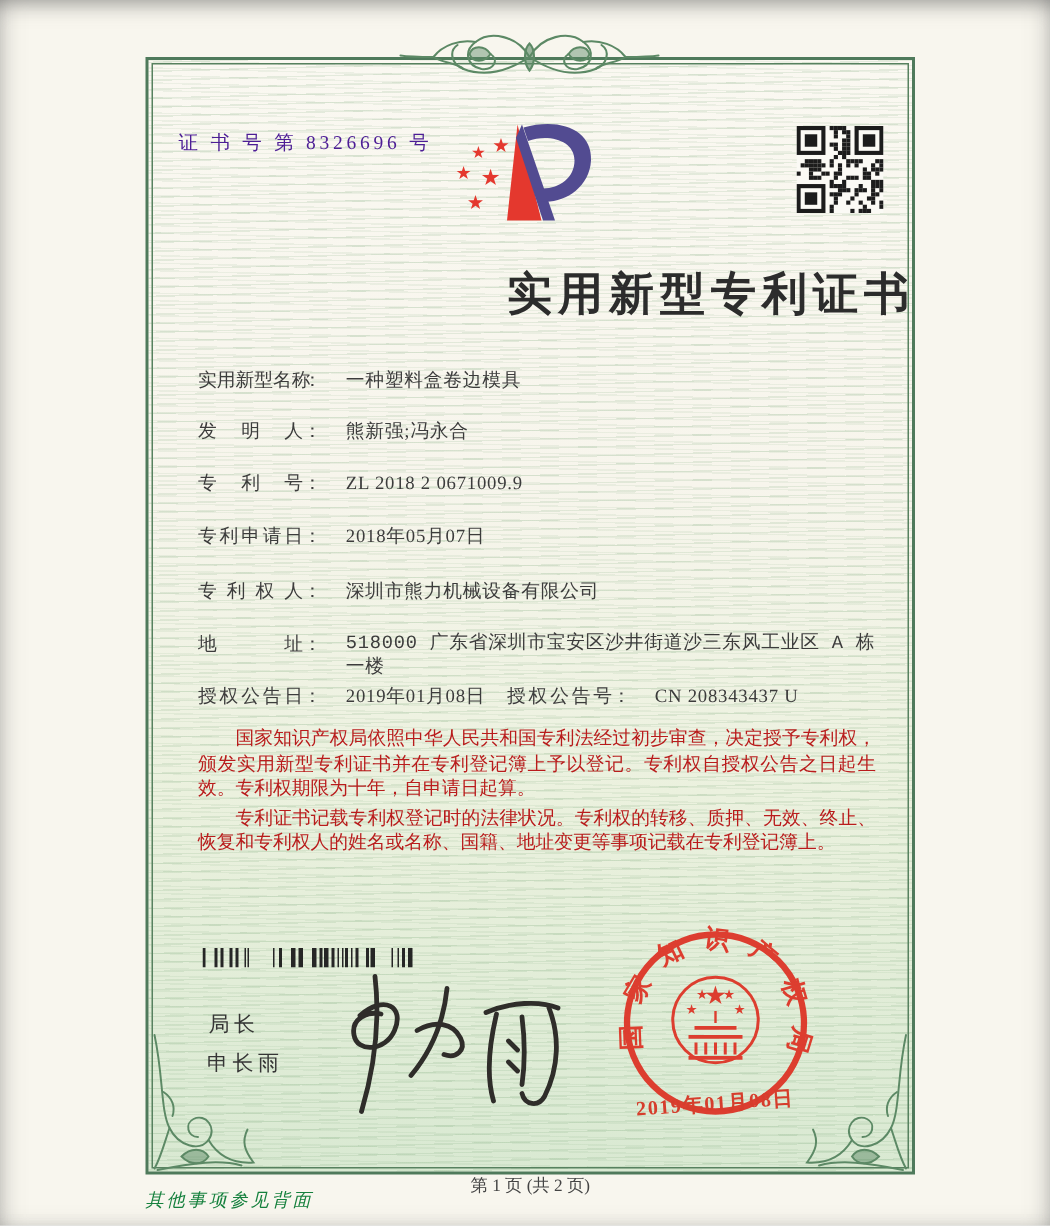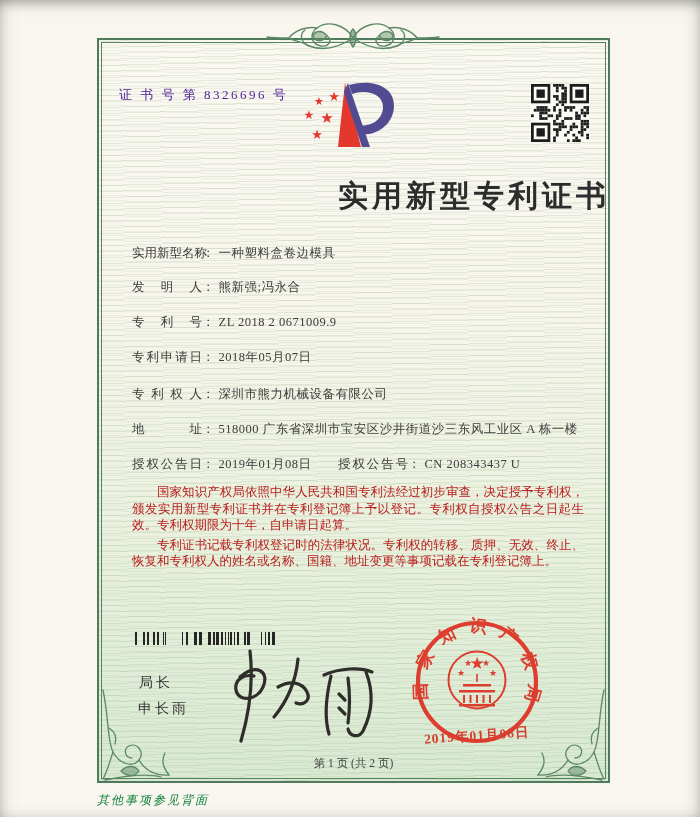--- a/index.html
+++ b/index.html
@@ -24,27 +24,27 @@
     content:"";position:absolute;left:2px;top:2px;right:2px;bottom:2px;
     border:1px solid #57815f;pointer-events:none;
   }
   .abs{position:absolute;}
   .cert-no{left:119px;top:86px;font-size:13px;letter-spacing:2.5px;color:#4c1d95;}
   .title{left:97px;top:176px;width:513px;text-align:right;font-size:30px;letter-spacing:4px;
          font-weight:700;color:#2c2c2c;}
   .frow{position:absolute;left:132px;font-size:12.5px;line-height:16px;color:#3c3c3c;white-space:nowrap;}
   .flabel{display:inline-block;width:70px;text-align:justify;text-align-last:justify;vertical-align:top;}
   .fcolon{vertical-align:top;}
-  .fvalue{display:inline-block;margin-left:4px;vertical-align:top;letter-spacing:.5px;}
-  .fvalue.wrap{white-space:normal;width:362px;}
+  .fvalue{display:inline-block;margin-left:16px;vertical-align:top;letter-spacing:.5px;}
+  .fvalue.wrap{white-space:normal;width:362px;font-family:Liberation Mono, monospace;}
   .pair2{position:absolute;left:206px;top:0;white-space:nowrap;}
   .paras{left:132px;top:484px;width:452px;font-size:12.5px;line-height:16.5px;color:#b91c1c;text-align:justify;}
   .paras p{margin:0 0 3px 0;text-indent:2em;}
   .signer{left:139px;font-size:14px;letter-spacing:3px;color:#353535;}
-  .footer-page{left:97px;top:756px;width:513px;text-align:center;font-size:11.5px;color:#444;}
+  .footer-page{left:97px;top:783px;width:513px;text-align:center;font-size:11.5px;color:#444;}
   .back-note{left:97px;top:792px;width:485px;text-align:left;font-size:12px;letter-spacing:2px;color:#15803d;font-style:italic;}
   .seal-wrap{left:411px;top:616px;width:134px;height:136px;opacity:.95;}
   svg{display:block;}
 </style>
 </head>
 <body>
 
 <div class="page">
 
   <div class="cert-border"></div>

